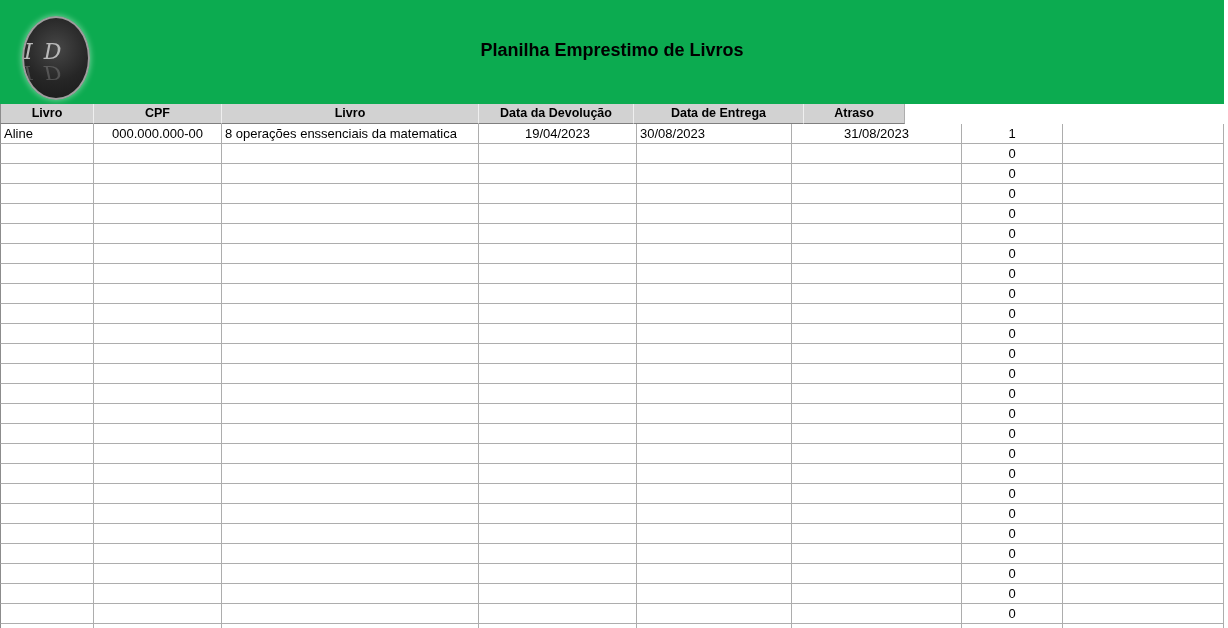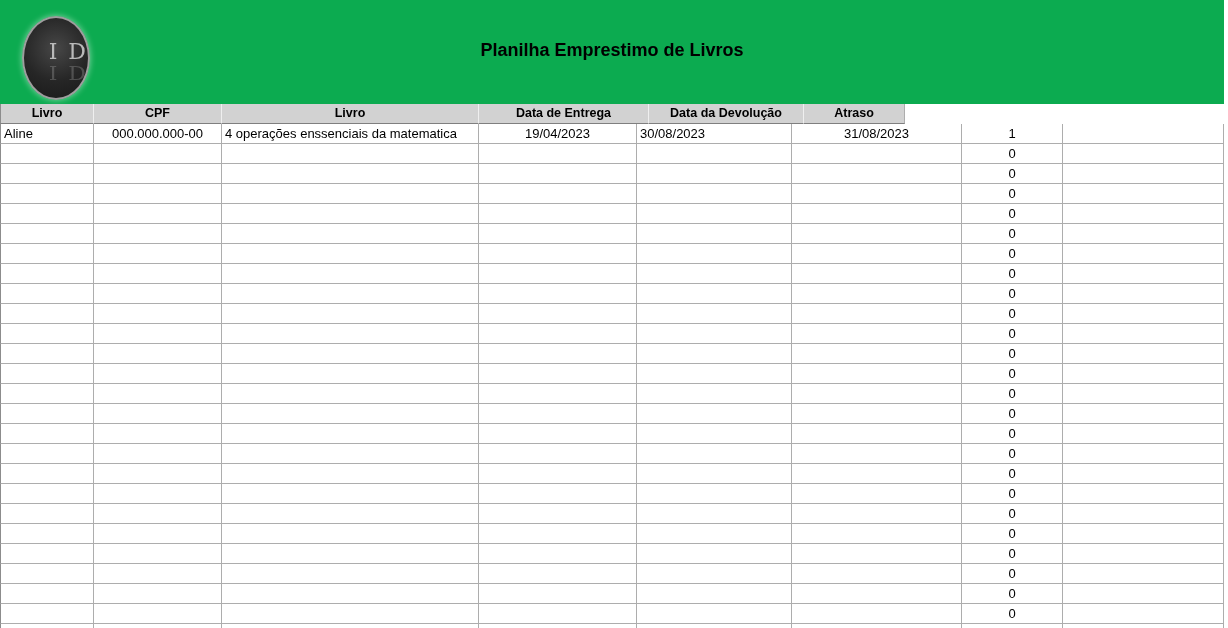--- a/index.html
+++ b/index.html
@@ -24,22 +24,23 @@
   .page-title{
     position:absolute;left:0;top:40px;width:100%;
     text-align:center;font-size:18px;font-weight:700;color:#000;
   }
   .logo{
     position:absolute;left:22px;top:16px;width:68px;height:84px;
     border-radius:50%;
     background:radial-gradient(circle at 50% 38%, #474747 0%, #262626 55%, #191919 100%);
     border:2px solid #9e9e9e;
     box-shadow:0 0 6px rgba(235,255,240,.55);
-    display:flex;flex-direction:column;align-items:flex-end;justify-content:center;
+    display:flex;flex-direction:column;align-items:flex-start;justify-content:center;
     overflow:hidden;
+    font-style:italic;
   }
   .logo-text{
     font-family:"DejaVu Serif",serif;
     font-size:22px;color:#b9b9b9;letter-spacing:2px;line-height:22px;
     margin-top:8px;
   }
   .logo-reflection{
     transform:scaleY(-0.85);opacity:.28;margin-top:-2px;
   }
   .table{
@@ -72,28 +73,28 @@
     <span class="logo-text logo-reflection">I D</span>
   </div>
   <div class="page-title">Planilha Emprestimo de Livros</div>
 </div>
 
 <div class="table">
     <div class="row header">
       <div class="cell" style="width: 94px;">Livro</div>
       <div class="cell" style="width: 128px;">CPF</div>
       <div class="cell" style="width: 257px;">Livro</div>
+      <div class="cell" style="width: 155px;">Data da Devolução</div>
       <div class="cell" style="width: 170px;">Data de Entrega</div>
-      <div class="cell" style="width: 155px;">Data da Devolução</div>
       <div class="cell" style="width: 101px;">Atraso</div>
     </div>
     <div class="row">
       <div class="cell" style="width: 94px; text-align: left;">Aline</div>
       <div class="cell" style="width: 128px; text-align: center;">000.000.000-00</div>
-      <div class="cell" style="width: 257px; text-align: left;">4 operações enssenciais da matematica</div>
+      <div class="cell" style="width: 257px; text-align: left;">8 operações enssenciais da matematica</div>
       <div class="cell" style="width: 158px; text-align: center;">19/04/2023</div>
       <div class="cell" style="width: 155px; ">30/08/2023</div>
       <div class="cell" style="width: 170px; text-align: center;">31/08/2023</div>
       <div class="cell" style="width: 101px; text-align: center;">1</div>
       <div class="cell" style="width: 161px; text-align: center;"></div>
     </div>
     <div class="row">
       <div class="cell" style="width: 94px; text-align: left;"></div>
       <div class="cell" style="width: 128px; text-align: center;"></div>
       <div class="cell" style="width: 257px; text-align: left;"></div>

